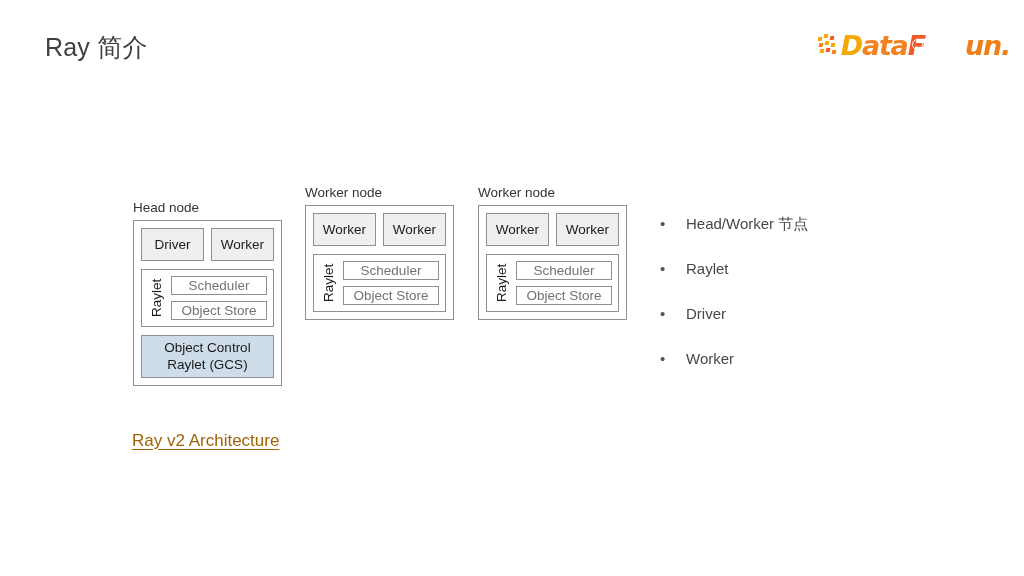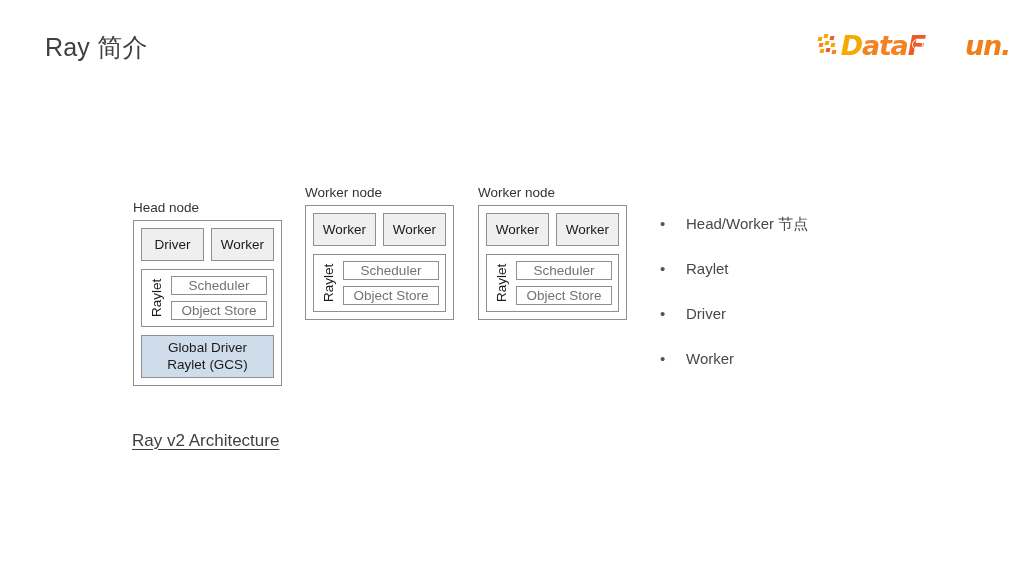--- a/index.html
+++ b/index.html
@@ -182,21 +182,21 @@
     line-height: 1.25;
     text-align: center;
   }
 
   
   .arch-link {
     position: absolute;
     left: 132px;
     top: 431px;
     font-size: 17px;
-    color: #404040;
+    color: #a16207;
     text-decoration: underline;
     text-underline-offset: 3px;
     white-space: nowrap;
     cursor: pointer;
   }
 
   
   .bullets {
     position: absolute;
     left: 660px;
@@ -254,21 +254,21 @@
         <div class="proc-box">Worker</div>
       </div>
       <div class="raylet-box">
         <div class="raylet-label">Raylet</div>
         <div class="raylet-inner">
           <div class="sub-box">Scheduler</div>
           <div class="sub-box">Object Store</div>
         </div>
       </div>
       <div class="gcs-box">
-        <span>Global Driver</span>
+        <span>Object Control</span>
         <span>Raylet (GCS)</span>
       </div>
     </div>
   </div>
 
   <div class="node" style="left:305px; top:185px; width:149px;">
     <div class="node-label">Worker node</div>
     <div class="node-box">
       <div class="proc-row">
         <div class="proc-box">Worker</div>

